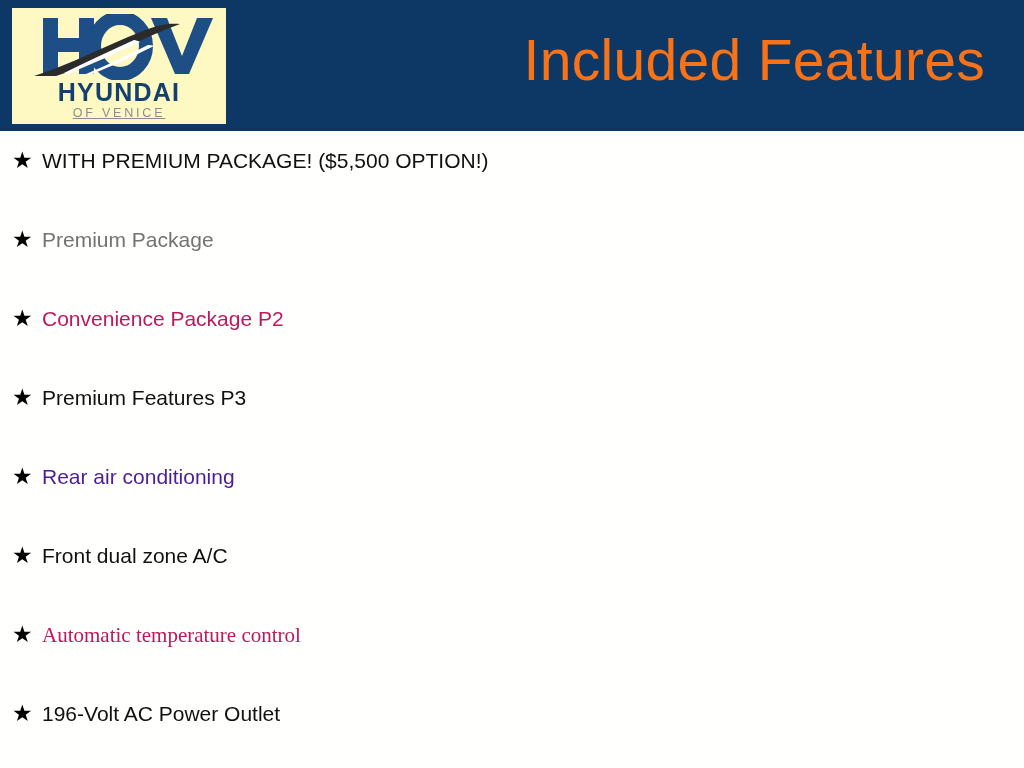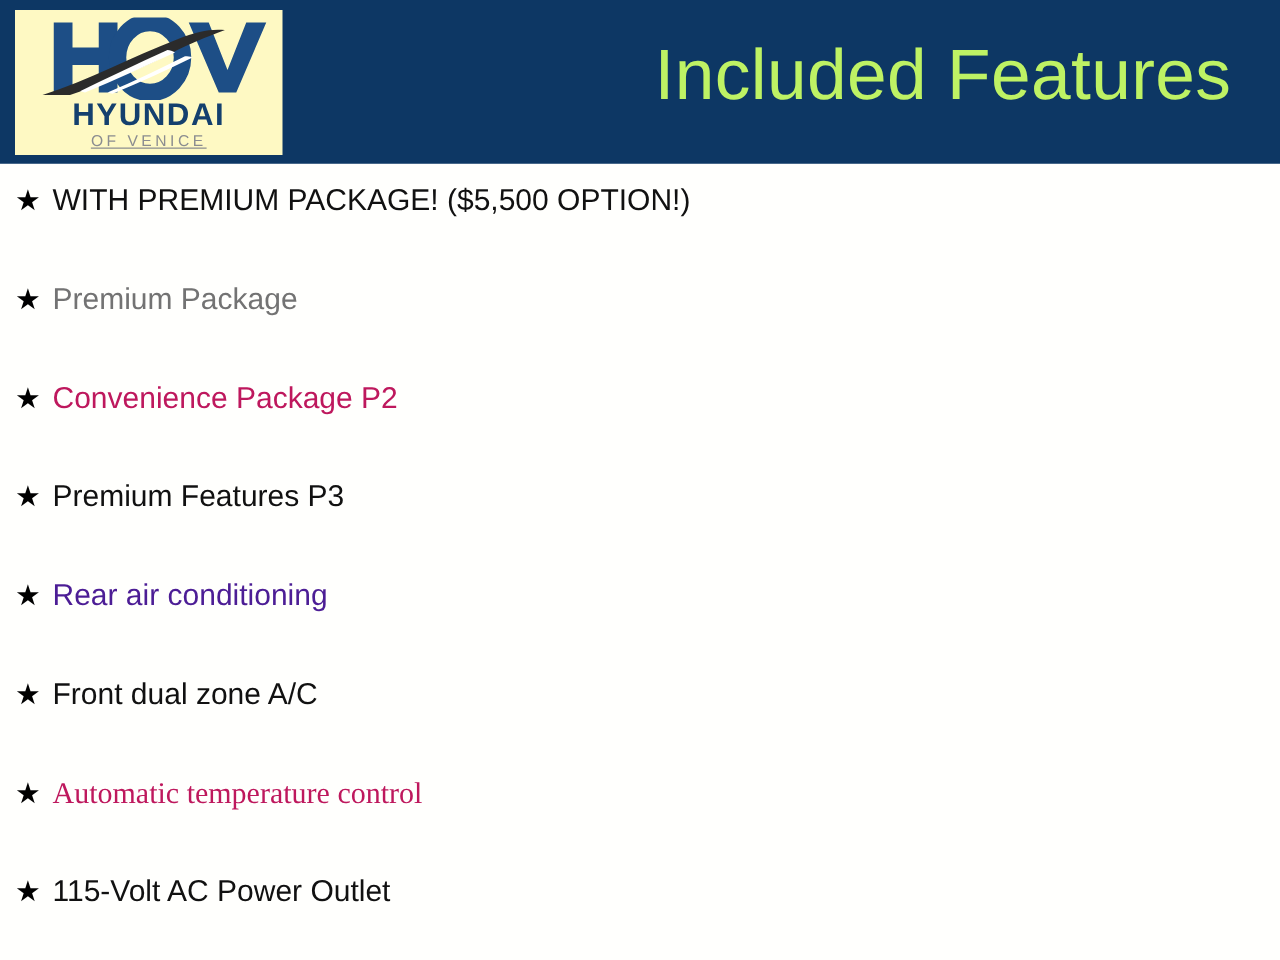--- a/index.html
+++ b/index.html
@@ -93,21 +93,21 @@
     flex:0 0 auto;
     width:30px;
     font-size:23px;
     line-height:1;
     color:#000000;
     font-family:"DejaVu Sans", sans-serif;
   }
   .feature-label {
     flex:0 1 auto;
     font-family:"Liberation Sans", sans-serif;
-    font-size:24px;
+    font-size:21px;
     color:#111111;
     line-height:1;
     white-space:nowrap;
   }
 </style>
 </head>
 <body style="background: rgb(255, 255, 253);">
 
 <div id="slide" style="background: rgb(255, 255, 253);">
 
@@ -132,21 +132,21 @@
           </svg>
         </div>
 
         <div id="logo-hyundai" style="color: rgb(20, 64, 110);">HYUNDAI</div>
 
         <div id="logo-venice" style="color: rgb(139, 141, 144); text-decoration: underline;">OF VENICE</div>
 
       </div>
     </div>
 
-    <div id="header-title" style="color: #bef264;">Included Features</div>
+    <div id="header-title" style="color: #f97316;">Included Features</div>
 
   </div>
 
   <ul id="features">
       <li class="feature-row">
         <span class="bullet-star" style="color: rgb(0, 0, 0);">★</span>
         <span class="feature-label" style="color: rgb(17, 17, 17);">WITH PREMIUM PACKAGE! ($5,500 OPTION!)</span>
       </li>
       <li class="feature-row">
         <span class="bullet-star" style="color: rgb(0, 0, 0);">★</span>
@@ -167,17 +167,17 @@
       <li class="feature-row">
         <span class="bullet-star" style="color: rgb(0, 0, 0);">★</span>
         <span class="feature-label" style="color: rgb(17, 17, 17);">Front dual zone A/C</span>
       </li>
       <li class="feature-row">
         <span class="bullet-star" style="color: rgb(0, 0, 0);">★</span>
         <span class="feature-label" style="color: #be185d; font-family: Liberation Serif, serif;">Automatic temperature control</span>
       </li>
       <li class="feature-row">
         <span class="bullet-star" style="color: rgb(0, 0, 0);">★</span>
-        <span class="feature-label" style="color: rgb(17, 17, 17);">115-Volt AC Power Outlet</span>
+        <span class="feature-label" style="color: rgb(17, 17, 17);">196-Volt AC Power Outlet</span>
       </li>
     </ul>
 
 </div>
 
 </body></html>

